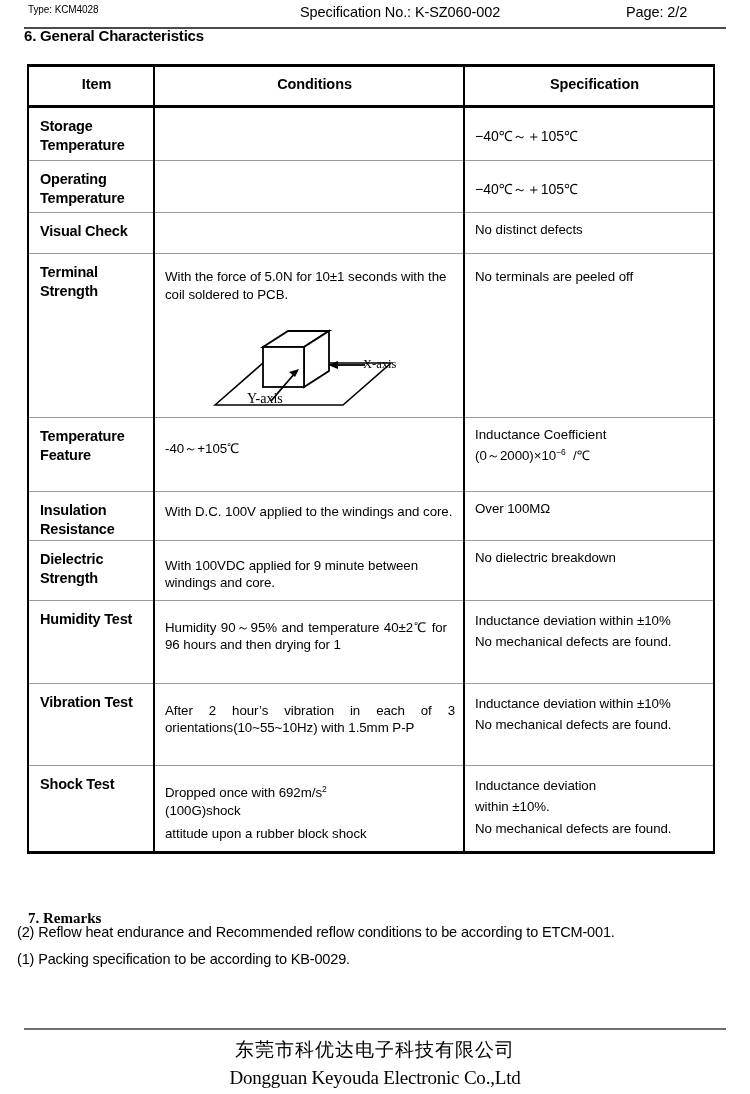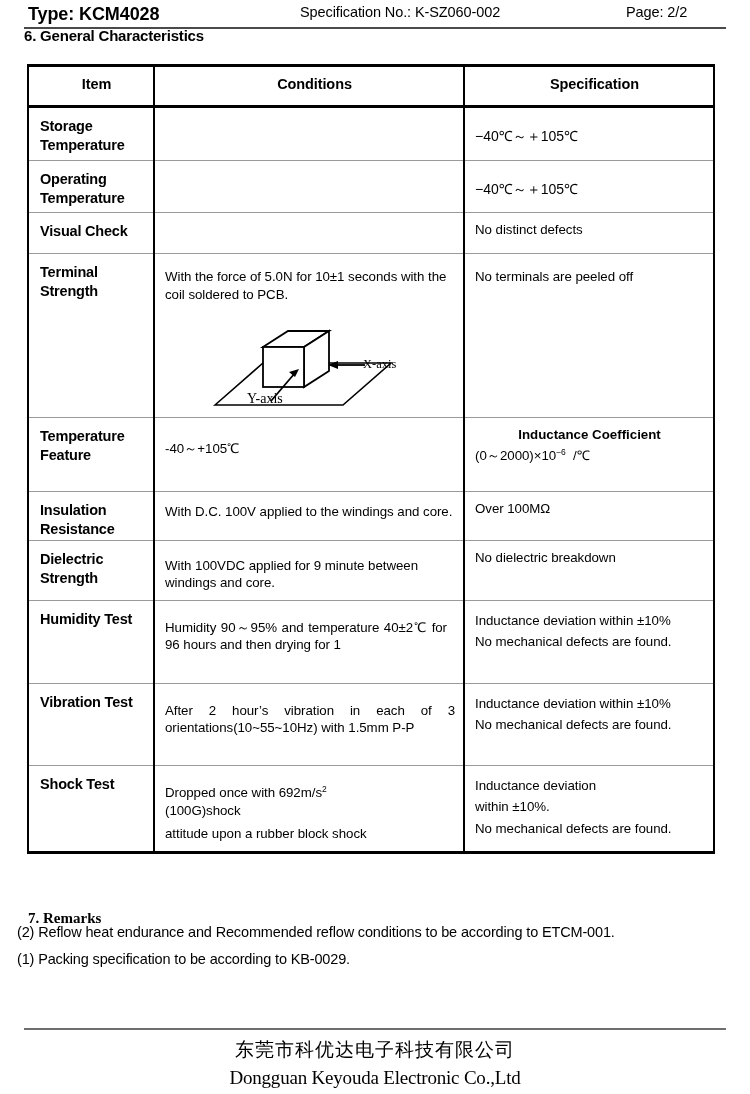--- a/index.html
+++ b/index.html
@@ -21,24 +21,23 @@
     position: absolute;
     left: 0;
     top: 4px;
     width: 750px;
     height: 24px;
   }
   .hdr-type {
     position: absolute;
     left: 28px;
     top: 0;
-    font-size: 18px;
+    font-size: 10px;
     letter-spacing: -0.1px;
     white-space: nowrap;
-    font-weight: bold;
   }
   .hdr-spec {
     position: absolute;
     left: 300px;
     top: 0;
     font-size: 14.5px;
     letter-spacing: -0.1px;
     white-space: nowrap;
   }
   .hdr-page {
@@ -118,21 +117,21 @@
   }
 
   .cond-text, .spec-text {
     font-size: 13.3px;
     line-height: 1.32;
     letter-spacing: -0.05px;
   }
   .spec-text-wide { line-height: 1.62; }
   .cond-text-wide { line-height: 1.85; }
   .cond-just { text-align: justify; text-justify: inter-word; }
-  .spec-bold { font-weight: bold; font-size: 13.3px; text-align: center; }
+  .spec-bold { font-weight: normal; font-size: 13.3px; }
   .big-temp { font-size: 14px; letter-spacing: 0px; }
   .v-mid2 { padding-top: 19px; }
   .v-mid3 { padding-top: 22px; }
   .sup { font-size: 8.5px; vertical-align: super; }
 
   
   .diagram-wrap {
     position: relative;
     width: 260px;
     height: 86px;

